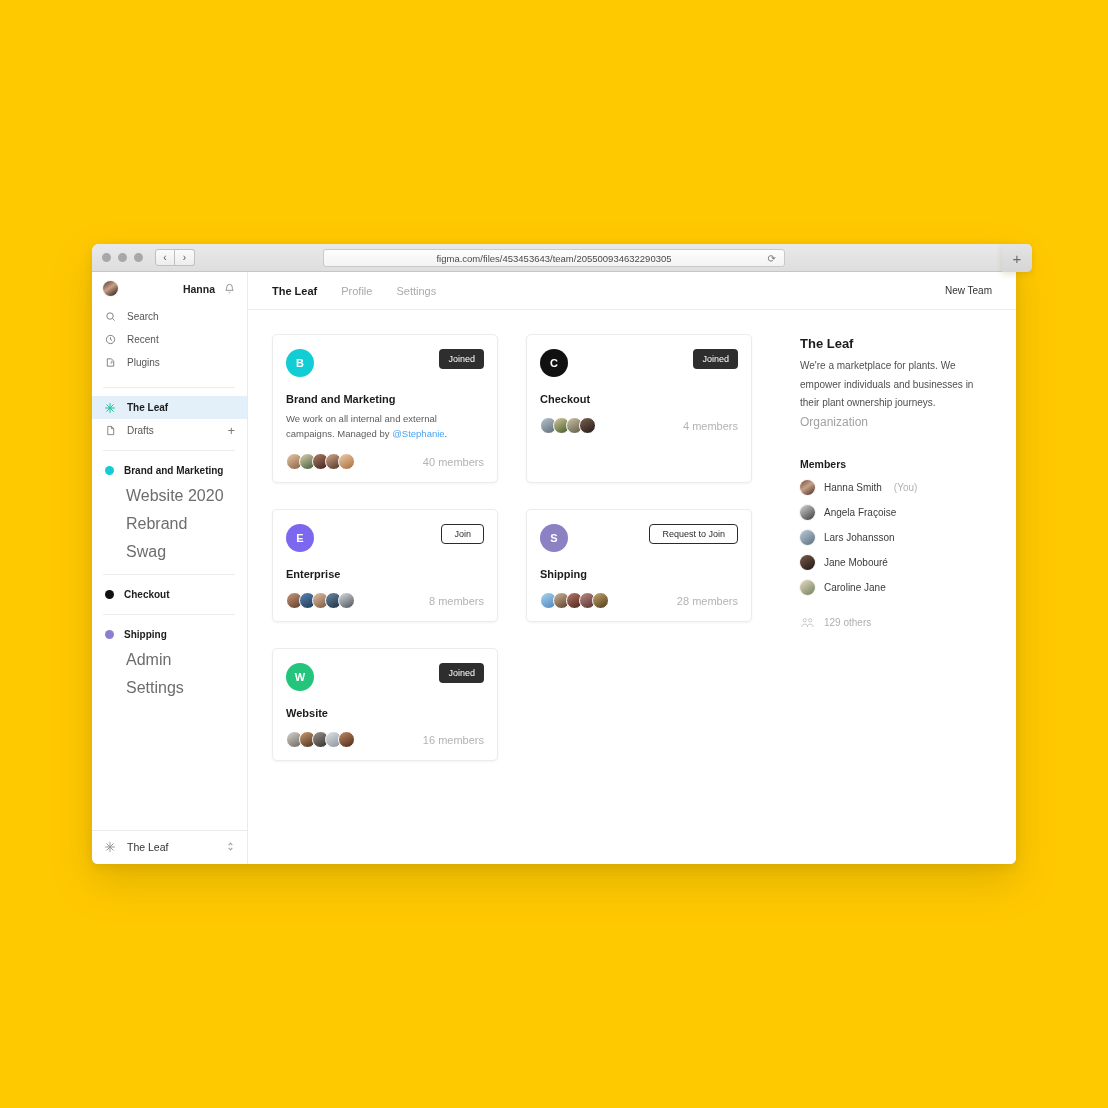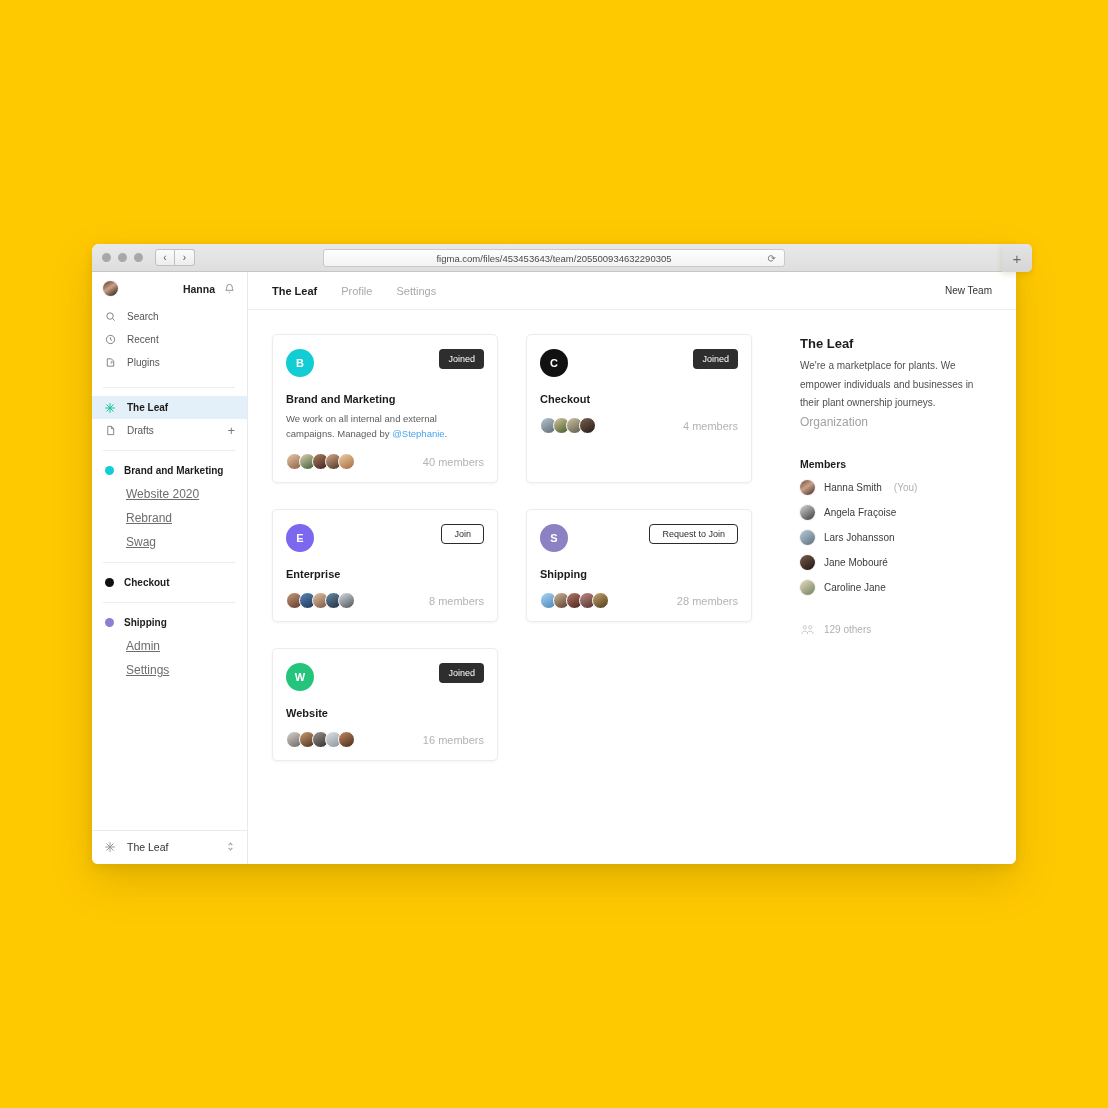--- a/index.html
+++ b/index.html
@@ -122,23 +122,23 @@
 
   .sb-team {
     display: flex; align-items: center; gap: 10px;
     padding: 5px 12px 5px 11px;
     font-size: 10px; font-weight: 700; color: #1c1c1c;
     min-height: 23px;
   }
   .teamdot { width: 9px; height: 9px; border-radius: 50%; flex: none; margin-left: 2px; }
   .sb-sub {
     padding: 5px 12px 5px 34px;
-    font-size: 12px; color: #6d6d6d;
+    font-size: 16px; color: #6d6d6d;
     min-height: 23px;
-    display: flex; align-items: center; text-decoration: underline;
+    display: flex; align-items: center;
   }
 
   .sb-footer {
     border-top: 1px solid #eaeaea;
     display: flex; align-items: center; gap: 10px;
     padding: 9px 12px 9px 11px;
     font-size: 10.5px; color: #333;
   }
   .sb-footer .lbl { flex: 1; }
   .sb-footer .chev { color: #a6a6a6; font-size: 9px; line-height: 1.05; text-align: center; }
@@ -211,21 +211,21 @@
   .rail .desc { font-size: 10px; color: #4f4f4f; line-height: 1.85; margin-top: 6px; }
   .rail .org { font-size: 12px; color: #a2a2a2; margin-top: 2px; }
   .rail h2 { font-size: 10.5px; font-weight: 700; color: #1c1c1c; margin-top: 29px; }
   .member {
     display: flex; align-items: center; gap: 9px;
     margin-top: 10px;
     font-size: 10px; color: #3b3b3b;
   }
   .member .mav { width: 15px; height: 15px; border-radius: 50%; flex: none; box-shadow: 0 0 0 1px rgba(0,0,0,.05); background-size: cover; }
   .member .you { color: #b0b0b0; margin-left: 3px; }
-  .others { display: flex; align-items: center; gap: 9px; margin-top: 29px; font-size: 10px; color: #b0b0b0; }
+  .others { display: flex; align-items: center; gap: 9px; margin-top: 22px; font-size: 10px; color: #b0b0b0; }
   .others .gico { width: 15px; display: flex; justify-content: center; color: #c2c2c2; }
 </style>
 </head>
 <body>
 
 <div class="window">
 
   <div class="chrome">
     <div class="traffic">
       <span class="dot"></span>

